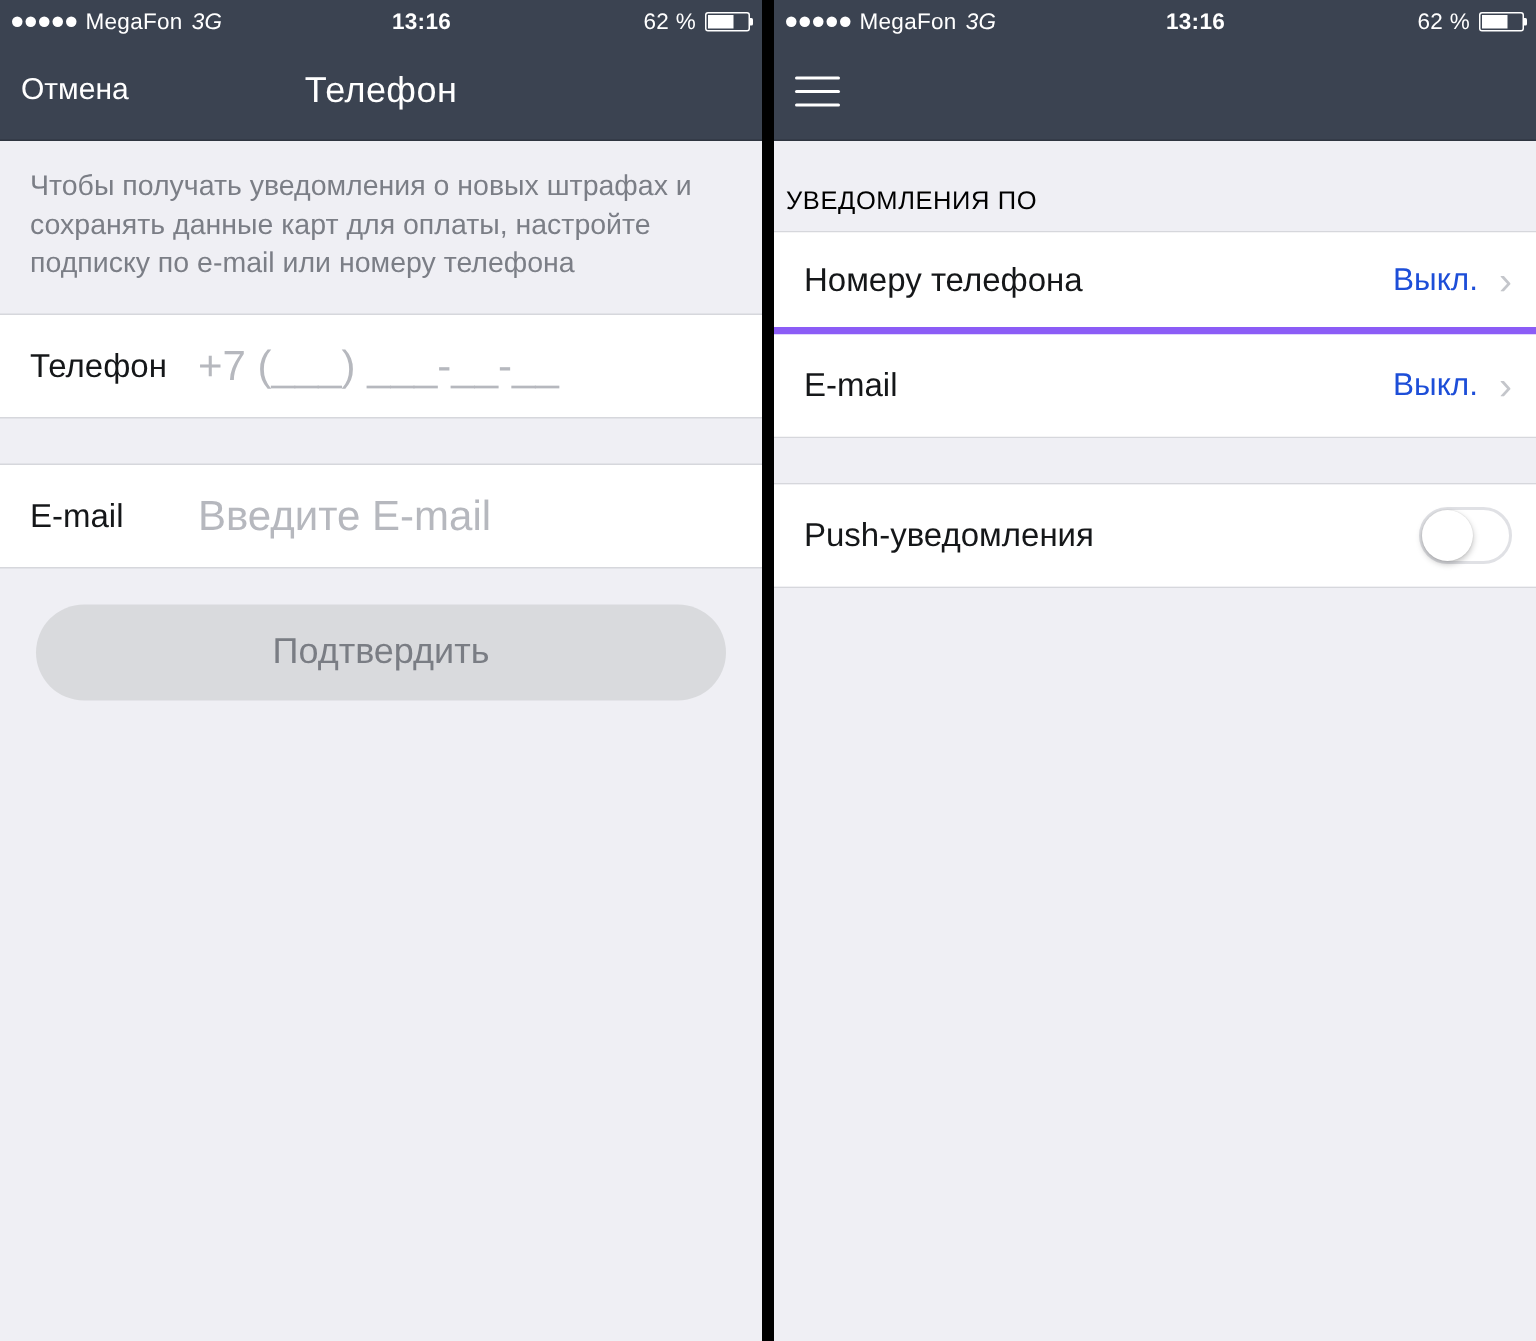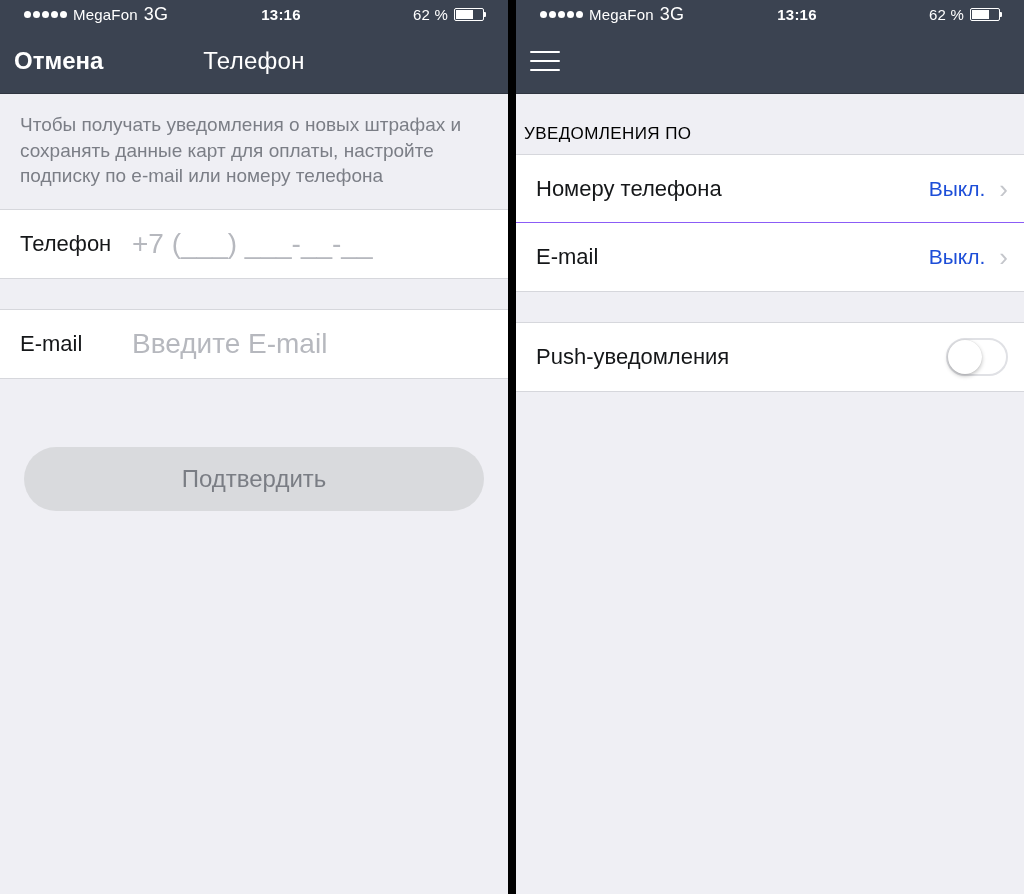--- a/index.html
+++ b/index.html
@@ -24,38 +24,38 @@
   .phone + .phone { border-left: 8px solid #000; }
 
   
   .status-bar {
     height: 28px;
     background: #3b4351;
     color: #fff;
     display: flex;
     align-items: center;
     font-size: 15px;
-    padding: 0 24px;
+    padding: 0 8px;
     font-weight: 400;
     letter-spacing: 0.2px;
     position: relative;
   }
   .status-left { display: flex; align-items: center; gap: 6px; flex: 1; }
   .status-center {
     position: absolute;
     left: 50%;
     transform: translateX(-50%);
     font-weight: 600;
     margin-left: 27px;
   }
   .status-right { display: flex; align-items: center; gap: 4px; justify-content: flex-end; flex: 1; }
   .dots { display: flex; gap: 2px; align-items: center; }
   .dot { width: 7px; height: 7px; border-radius: 50%; background: #fff; }
   .carrier { font-size: 15px; }
-  .network { font-size: 18px; }
+  .network { font-size: 15px; font-style: italic; }
   .battery-text { font-size: 15px; margin-left: 11px; }
   .battery-icon {
     width: 30px; height: 13px;
     border: 1px solid #fff; border-radius: 2px;
     position: relative; display: inline-block;
     margin-left: 2px;
   }
   .battery-icon::after {
     content: "";
     position: absolute;
@@ -73,21 +73,21 @@
   .nav-bar {
     height: 66px;
     background: #3b4351;
     color: #fff;
     display: flex;
     align-items: center;
     position: relative;
     padding: 0 14px;
     border-bottom: 1px solid #2f3540;
   }
-  .nav-left { font-size: 24px; font-weight: 700; min-width: 90px; }
+  .nav-left { font-size: 20px; font-weight: 400; min-width: 90px; }
   .nav-title {
     position: absolute;
     left: 50%;
     transform: translateX(-50%);
     font-size: 24px;
     font-weight: 500;
     letter-spacing: 0.3px;
   }
   .hamburger {
     width: 30px; height: 20px;
@@ -129,21 +129,21 @@
     border: none;
     outline: none;
     font-size: 28px;
     font-family: inherit;
     font-weight: 300;
     color: #333;
     background: transparent;
   }
   .cell input::placeholder { color: #b6b8be; }
 
-  .button-area { padding: 24px 24px 0 24px; margin-top: 44px; }
+  .button-area { padding: 24px 24px 0 24px; }
   .big-button {
     width: 100%;
     height: 64px;
     border: none;
     border-radius: 32px;
     background: #d9dadd;
     color: #7a7d84;
     font-size: 24px;
     font-weight: 400;
     font-family: inherit;
@@ -158,21 +158,21 @@
     letter-spacing: 0.4px;
   }
   .list-item {
     min-height: 68px;
     background: #fff;
     display: flex;
     align-items: center;
     padding: 0 16px 0 20px;
     font-size: 22px;
     color: #151719;
-    border-bottom: 1px solid #8b5cf6;
+    border-bottom: 5px solid #8b5cf6;
     gap: 10px;
   }
   .list-item:last-child { border-bottom: none; }
   .list-item .item-label { flex: 1; font-weight: 400; }
   .list-item .item-value { color: #1d4ed8; font-size: 21px; font-weight: 300; }
   .chevron {
     color: #c4c6cb;
     font-size: 26px;
     line-height: 1;
     padding-left: 4px;

